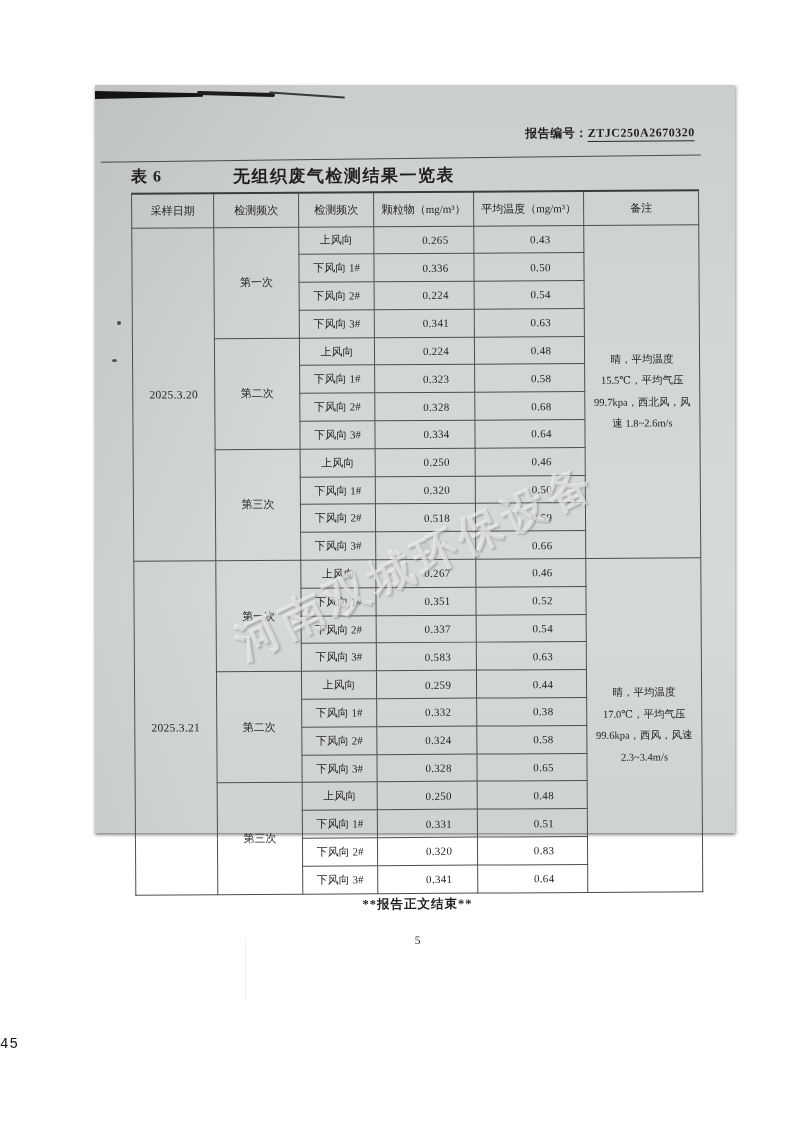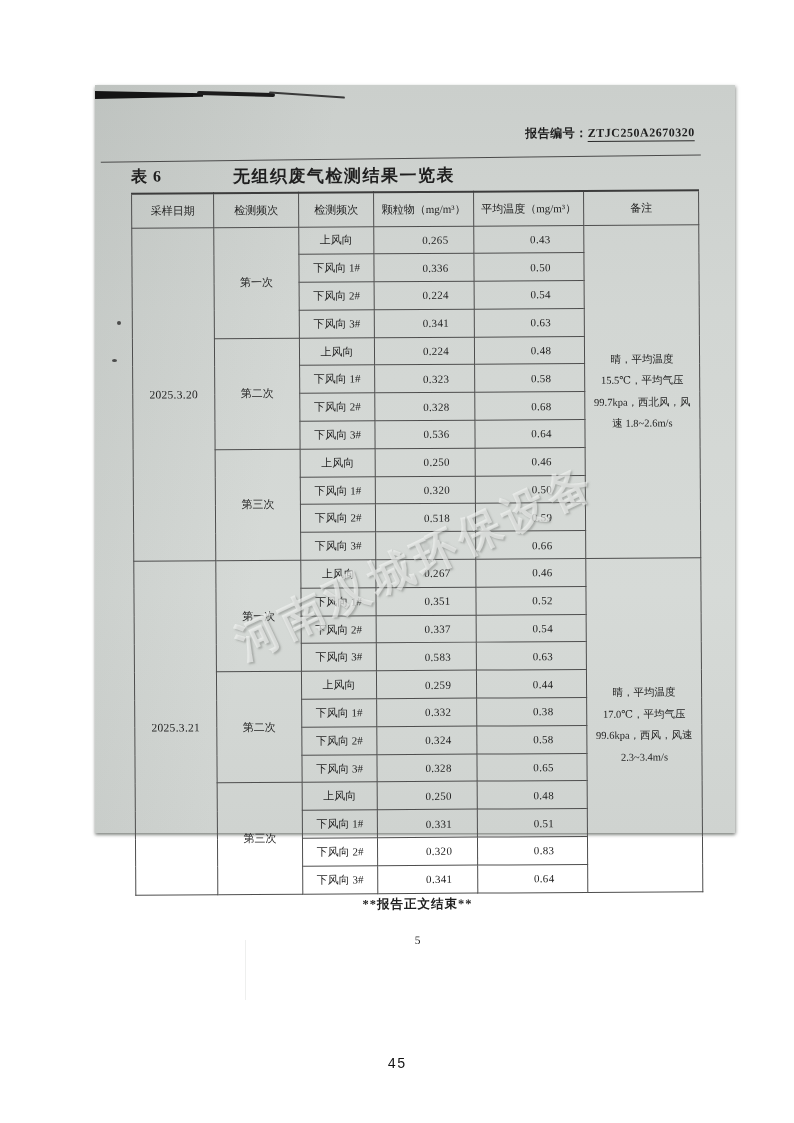--- a/index.html
+++ b/index.html
@@ -44,22 +44,22 @@
   td .obstxt{opacity:.22;filter:blur(1px);}
   
   .watermark{
     position:absolute;left:115px;top:448px;width:410px;text-align:center;
     transform:rotate(-25deg);font-size:44px;font-weight:bold;letter-spacing:5px;
     color:rgba(243,246,243,0.62);text-shadow:1px 2px 2px rgba(125,130,126,0.5);
     pointer-events:none;z-index:5;white-space:nowrap;
   }
   .end-note{position:absolute;top:811px;left:0;width:640px;text-align:center;font-weight:bold;font-size:12.5px;letter-spacing:1px;}
   .inner-pn{position:absolute;top:849px;left:0;width:640px;text-align:center;font-size:11.5px;}
-  .outer-pn{position:absolute;top:1036px;left:0;width:794px;text-align:center;
-    font-family:"Liberation Mono","DejaVu Sans Mono",monospace;font-size:14px;color:#111;letter-spacing:1px;margin-top:20px;}
+  .outer-pn{position:absolute;top:1036px;left:0;width:794px;
+    font-family:"Liberation Mono","DejaVu Sans Mono",monospace;font-size:14px;color:#111;letter-spacing:1px;}
 </style>
 </head>
 <body>
 
 <div class="sheet">
   <div class="streak-a"></div>
   <div class="streak-b"></div>
   <div class="streak-c"></div>
   <div class="speck1"></div>
   <div class="speck2"></div>
@@ -131,21 +131,21 @@
               <td class="num"><span>0.323</span></td>
               <td class="num">0.58</td>
             </tr>
             <tr>
               <td>下风向 2#</td>
               <td class="num"><span>0.328</span></td>
               <td class="num">0.68</td>
             </tr>
             <tr>
               <td>下风向 3#</td>
-              <td class="num"><span>0.536</span></td>
+              <td class="num"><span>0.334</span></td>
               <td class="num">0.64</td>
             </tr>
             <tr>
               <td rowspan="4">第三次</td>
               <td>上风向</td>
               <td class="num"><span>0.250</span></td>
               <td class="num">0.46</td>
             </tr>
             <tr>
               <td>下风向 1#</td>

